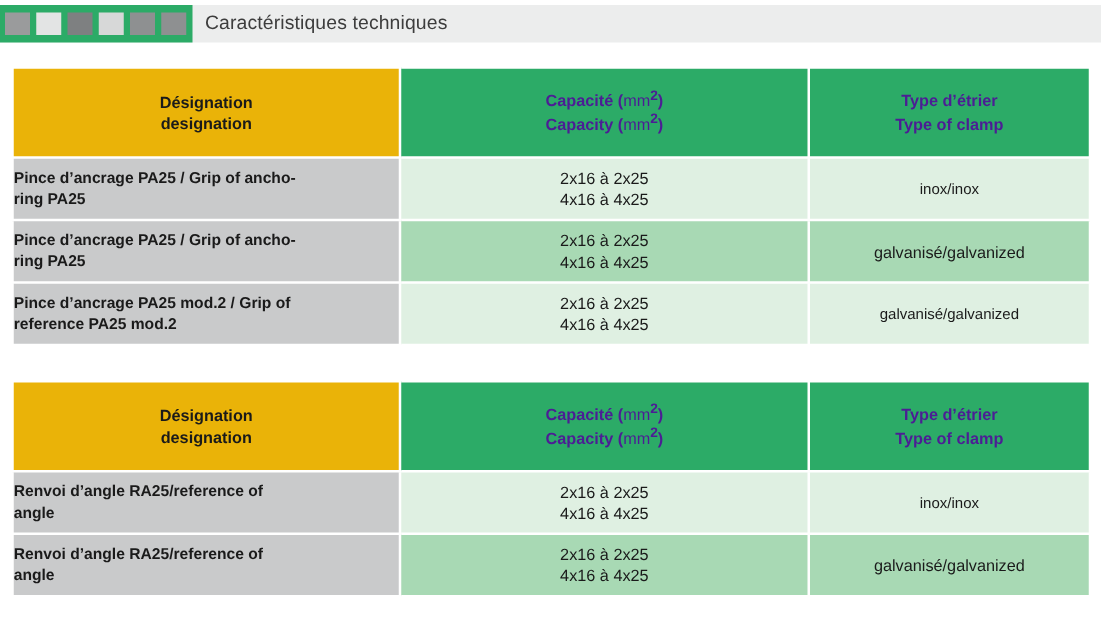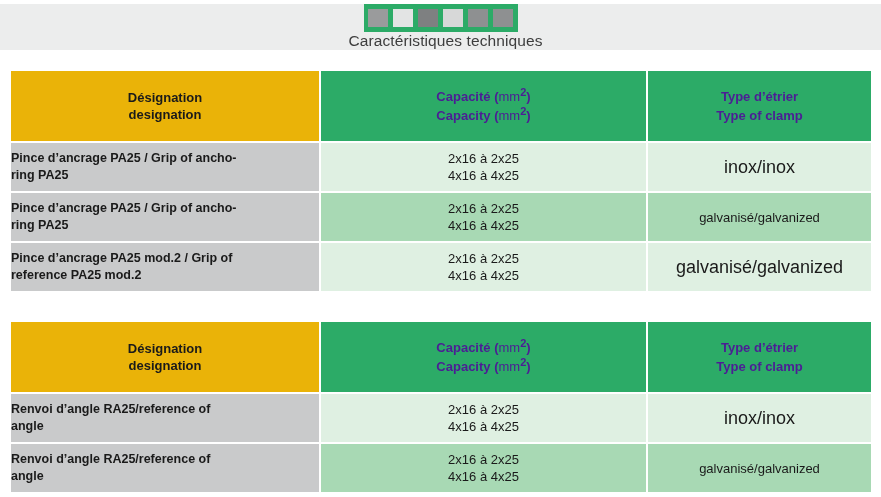--- a/index.html
+++ b/index.html
@@ -18,24 +18,23 @@
     position: relative;
     width: 881px;
     height: 497px;
     box-sizing: border-box;
   }
 
   
   .header {
     display: flex;
     align-items: center;
-    height: 46px;
+    height: 30px;
     background: #eceded;
     margin: 4px 0 0 0;
-    flex-direction: column;
   }
   .swatches {
     display: flex;
     align-items: center;
     height: 30px;
     padding-left: 4px;
   }
   .swatch {
     width: 20px;
     height: 18px;
@@ -115,21 +114,21 @@
   }
   .cell-cap-mid {
     background: #a8d9b4;
     font-size: 13px;
     line-height: 17px;
     text-align: center;
     height: 48px;
   }
   .cell-type-light {
     background: #dff0e2;
-    font-size: 18px;
+    font-size: 12px;
     text-align: center;
     height: 48px;
   }
   .cell-type-mid {
     background: #a8d9b4;
     font-size: 13px;
     text-align: center;
     height: 48px;
   }
 </style>

